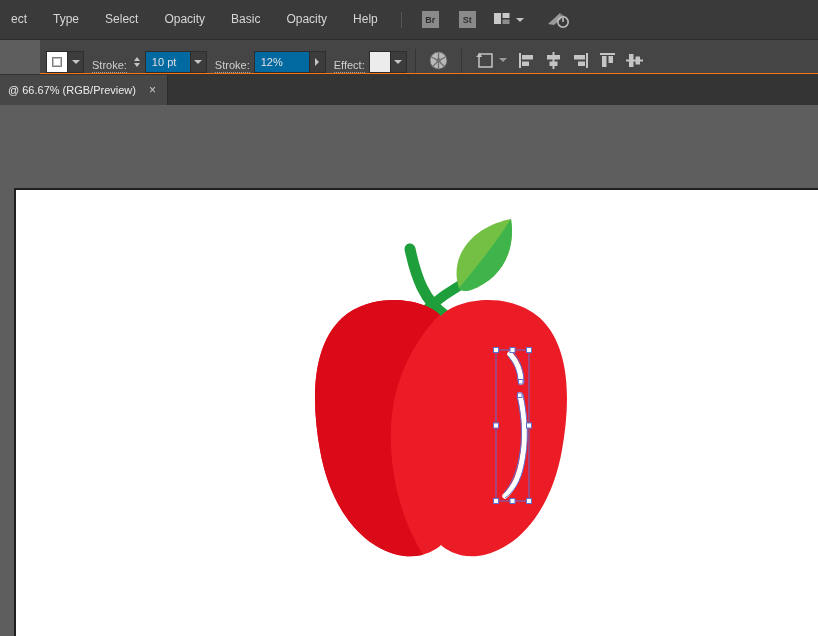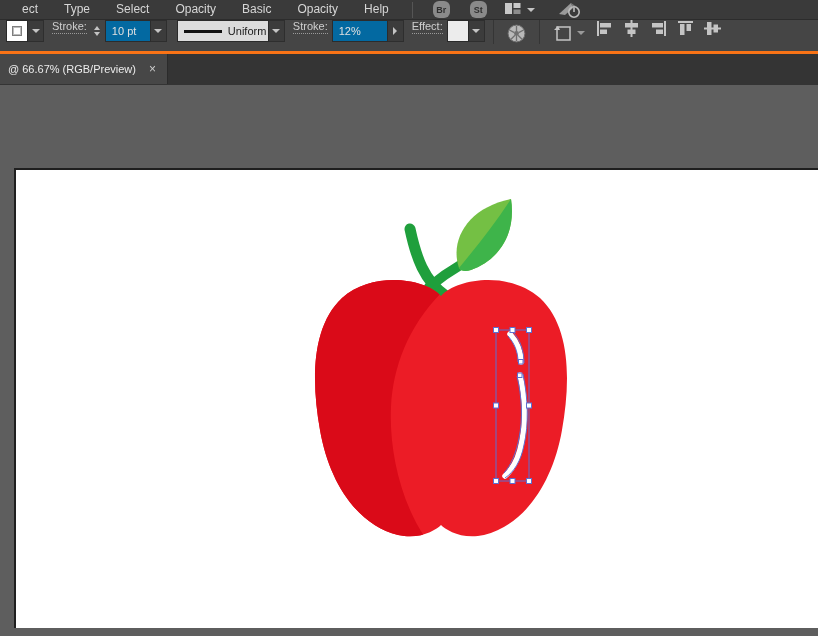--- a/index.html
+++ b/index.html
@@ -1,43 +1,43 @@
 <!DOCTYPE html>
 <html><head>
 <meta charset="utf-8">
 <style>
   * { margin:0; padding:0; box-sizing:border-box; }
   html,body { width:818px; height:636px; overflow:hidden; }
   body { font-family:"Liberation Sans", sans-serif; background:#5e5e5e; }
 
   
-  .menubar { height:20px; background:#3a3a3a; display:flex; align-items:center;
-             padding-left:20px; border-bottom:1px solid #2c2c2c; }
+  .menubar { height:40px; background:#3a3a3a; display:flex; align-items:center;
+             padding-left:9px; border-bottom:1px solid #2c2c2c; }
   .menu-item { color:#d6d6d6; font-size:12px; padding:0 13px; line-height:27px; cursor:default; }
   .menu-item:first-child { padding-left:2px; }
   .mb-sep { width:1px; height:16px; background:#555; margin:0 10px; }
   .sq-btn { width:17px; height:17px; background:#8a8a8a; color:#2e2e2e; font-size:9px;
             font-weight:bold; display:flex; align-items:center; justify-content:center;
-            border-radius:6px; margin:0 10px; }
+            border-radius:0; margin:0 10px; }
   .ws-wrap { display:flex; align-items:center; margin:0 8px; }
   .rocket-wrap { margin-left:14px; display:flex; align-items:center; }
 
   
   .chev-down { width:0; height:0; border-left:4px solid transparent;
                border-right:4px solid transparent; border-top:4px solid #c4c4c4; }
   .chev-right { width:0; height:0; border-top:4px solid transparent;
                 border-bottom:4px solid transparent; border-left:4px solid #c4c4c4; }
   .chev-up-sm { width:0; height:0; border-left:3px solid transparent;
                 border-right:3px solid transparent; border-bottom:4px solid #c4c4c4; margin-bottom:2px;}
   .chev-down-sm { width:0; height:0; border-left:3px solid transparent;
                   border-right:3px solid transparent; border-top:4px solid #c4c4c4; }
 
   
-  .controlbar { height:34px; background:#454545; display:flex; align-items:flex-start;
-                padding:0 6px; border-bottom:3px solid #f97316; }
+  .controlbar { height:34px; background:#454545; display:flex; align-items:flex-end;
+                padding:0 6px; border-bottom:1px solid #f97316;margin-left:40px; }
   .cb-label { color:#cfcfcf; font-size:11px; margin:0 4px 0 8px;
               border-bottom:1px dotted #9a9a9a; padding-bottom:1px; }
   .swatch-group { display:flex; align-items:stretch; height:22px; }
   .stroke-swatch { width:22px; height:22px; background:#ffffff; border:1px solid #2a2a2a;
                    display:flex; align-items:center; justify-content:center; }
   .stroke-swatch .hole { width:8px; height:8px; background:#fff; border:1.5px solid #bdbdbd;
                          outline:1px solid #7e7e7e; }
   .style-swatch { width:22px; height:22px; background:#ececec; border:1px solid #2a2a2a; }
   .chev-btn { width:16px; height:22px; background:#3c3c3c; border:1px solid #2e2e2e;
               border-left:none; display:flex; align-items:center; justify-content:center; }
@@ -49,21 +49,21 @@
   .field.w56 { width:56px; }
   .lite-drop { height:22px; width:92px; background:#dcdcdc; border:1px solid #2a2a2a;
                display:flex; align-items:center; padding:0 6px; }
   .lite-drop .line { height:3px; background:#111; flex:0 0 38px; margin-right:6px; }
   .lite-drop .txt { color:#1a1a1a; font-size:11px; }
   .cb-sep { width:1px; height:24px; background:#353535; margin:0 8px; }
   .icon-btn { display:flex; align-items:center; justify-content:center; padding:0 5px; height:26px; }
   .align-row { display:flex; align-items:center; gap:10px; margin-left:6px; }
 
   
-  .tabbar { height:31px; background:#343434; display:flex; align-items:flex-start; }
+  .tabbar { height:31px; background:#343434; display:flex; align-items:center; }
   .doc-tab { height:30px; width:168px; background:#474747; display:flex; align-items:center;
              padding:0 8px; border-right:1px solid #2b2b2b; }
   .doc-tab .title { color:#ececec; font-size:11px; white-space:nowrap; overflow:hidden; flex:1; }
   .doc-tab .close { color:#cccccc; font-size:12px; padding:0 3px; line-height:1; }
 
   
   .canvas { height:543px; position:relative; background:#5e5e5e; }
   .canvas svg { position:absolute; left:0; top:0; }
 </style>
 </head>
@@ -113,29 +113,20 @@
   <span class="cb-label">Stroke:</span>
   <div class="stepper">
     <span class="chev-up-sm"></span>
     <span class="chev-down-sm"></span>
   </div>
   <div class="field w46">10 pt</div>
   <div class="chev-btn">
     <span class="chev-down"></span>
   </div>
 
-  <div style="display:flex; margin-left:10px;">
-    <div class="lite-drop">
-      <span class="line"></span>
-      <span class="txt">Uniform</span>
-    </div>
-    <div class="chev-btn">
-      <span class="chev-down"></span>
-    </div>
-  </div>
 
 
   <span class="cb-label">Stroke:</span>
   <div class="field w56">12%</div>
   <div class="chev-btn">
     <span class="chev-right"></span>
   </div>
 
   <span class="cb-label">Effect:</span>
   <div class="swatch-group">

